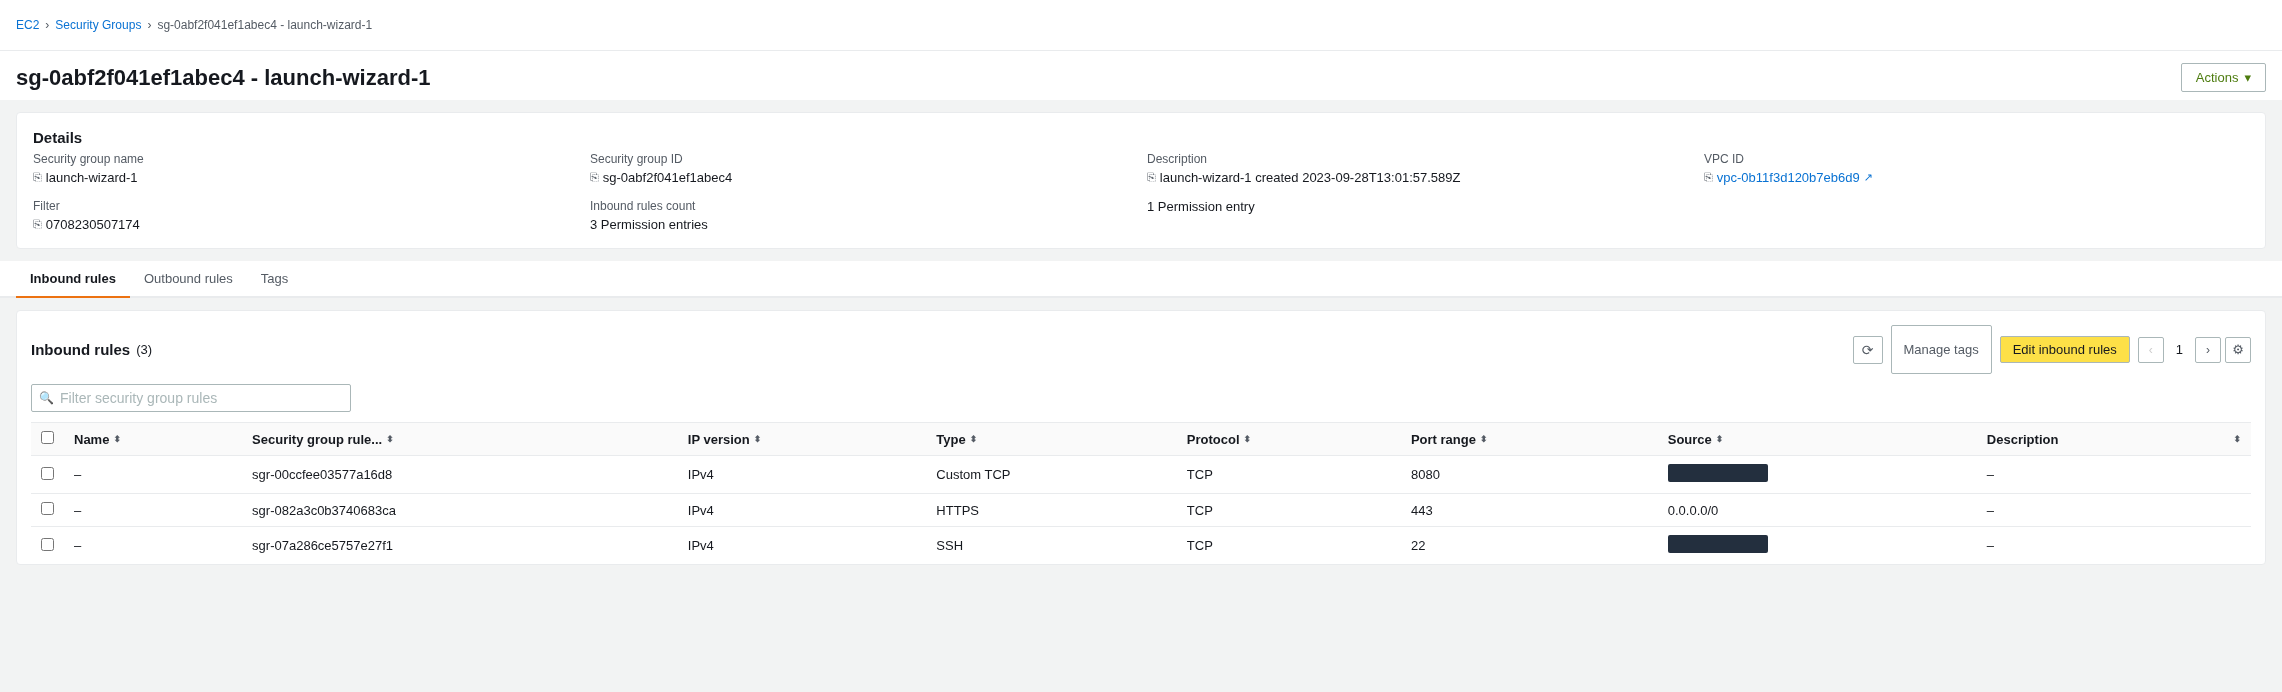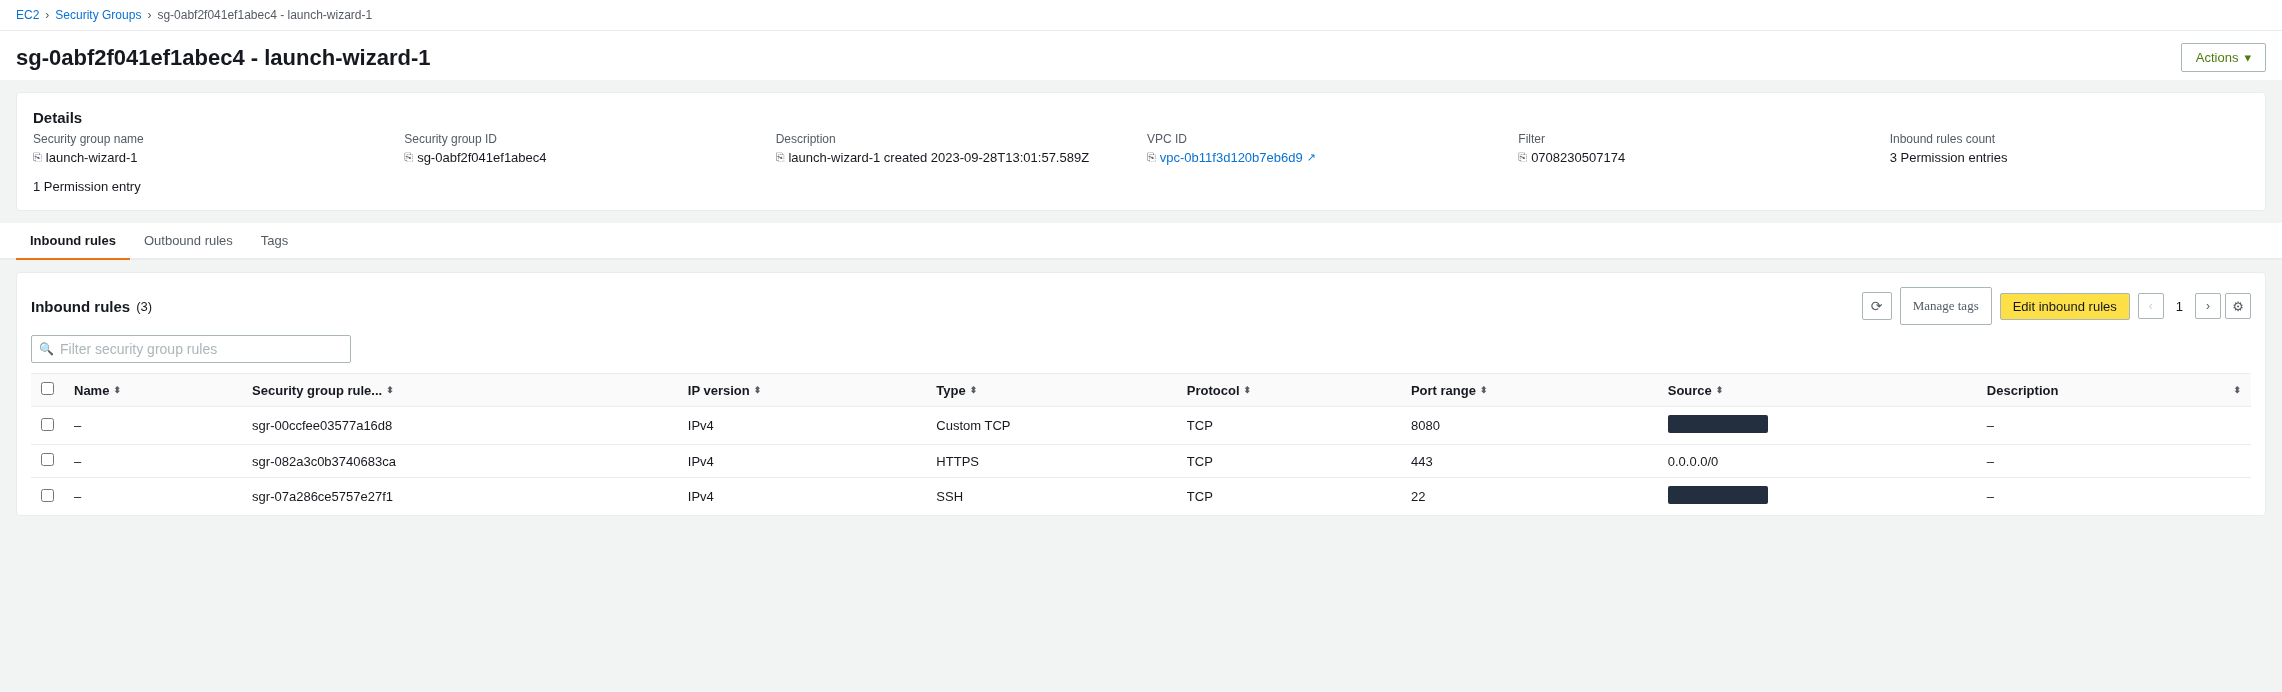--- a/index.html
+++ b/index.html
@@ -5,21 +5,21 @@
     * { box-sizing: border-box; margin: 0; padding: 0; }
     body {
       font-family: -apple-system, BlinkMacSystemFont, "Amazon Ember", Arial, sans-serif;
       font-size: 13px;
       background: #f2f3f3;
       color: #16191f;
     }
     .breadcrumb {
       display: flex;
       align-items: flex-start;
-      padding: 8px 16px;
+      padding: 18px 16px;
       font-size: 12px;
       color: #545b64;
       background: #fff;
       border-bottom: 1px solid #e9ebed;
     }
     .breadcrumb a {
       color: #0972d3;
       text-decoration: none;
     }
     .breadcrumb-sep {
@@ -59,21 +59,21 @@
       padding: 16px;
     }
     .details-title {
       font-size: 15px;
       font-weight: 700;
       margin-bottom: 6px;
       color: #16191f;
     }
     .details-grid {
       display: grid;
-      grid-template-columns: 1fr 1fr 1fr 1fr 1fr 1fr;
+      grid-template-columns: 1fr 1fr 1fr 1fr;
       gap: 14px 12px;
     }
     .detail-item {}
     .detail-label {
       font-size: 12px;
       color: #545b64;
       margin-bottom: 4px;
     }
     .detail-value {
       font-size: 13px;
@@ -148,28 +148,27 @@
       align-items: center;
       justify-content: center;
       border: 1px solid #aab7b8;
       border-radius: 2px;
       background: #fff;
       cursor: pointer;
       font-size: 14px;
       color: #545b64;
     }
     .manage-tags-btn {
-      padding: 10px 12px;
-      border: 1px solid #aab7b8;
-      border-radius: 2px;
-      background: #fff;
-      cursor: pointer;
-      font-size: 13px;
-      color: #545b64;
-      font-family: Liberation Serif, serif;
+      padding: 16px 12px;
+      border: 1px solid #aab7b8;
+      border-radius: 2px;
+      background: #fff;
+      cursor: pointer;
+      font-size: 13px;
+      color: #545b64;
     }
     .edit-rules-btn {
       padding: 5px 12px;
       border: 1px solid #aab7b8;
       border-radius: 2px;
       background: #fde047;
       cursor: pointer;
       font-size: 13px;
       color: #16191f;
       font-weight: 500;

